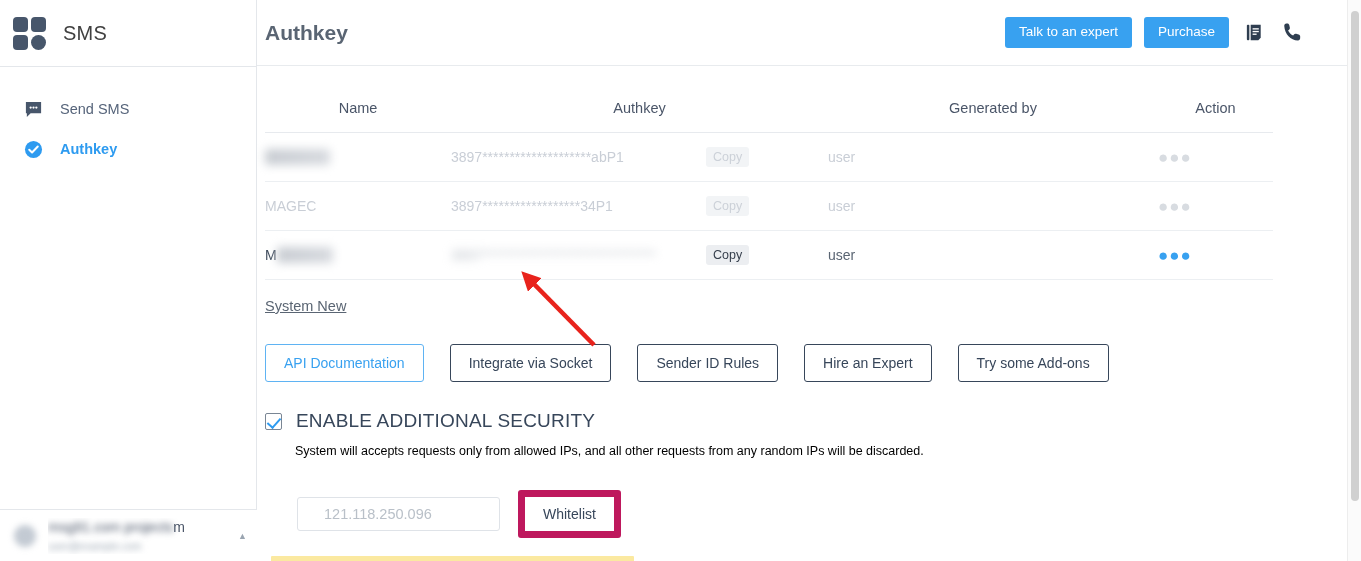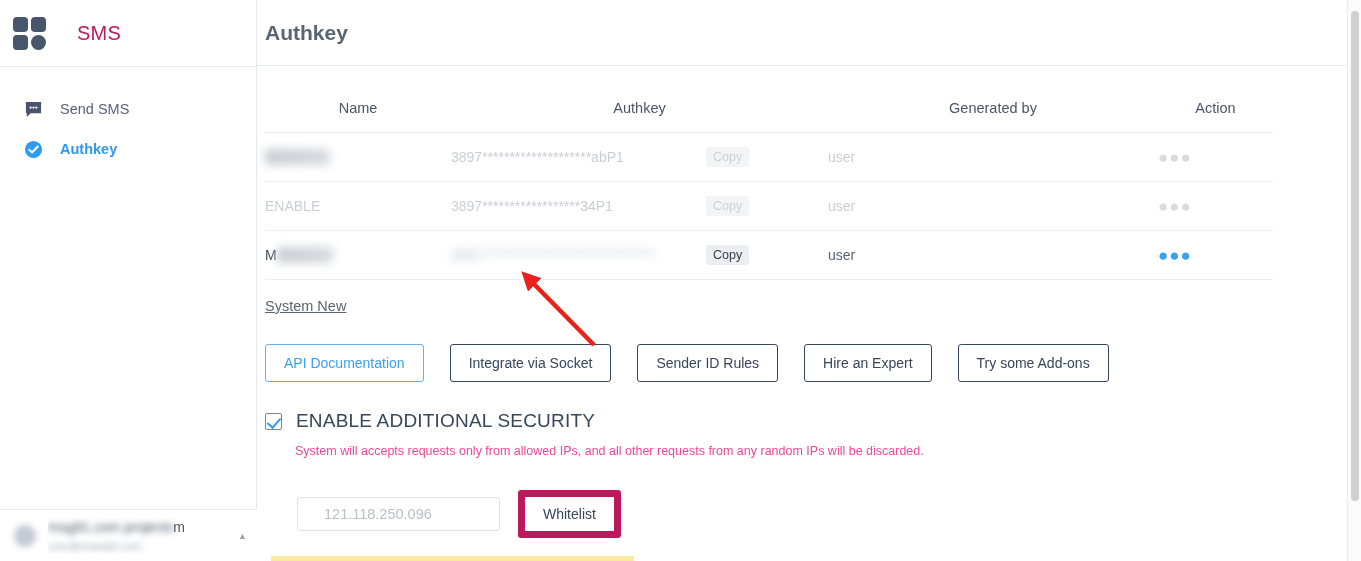--- a/index.html
+++ b/index.html
@@ -42,23 +42,23 @@
     height: 33px;
     display: grid;
     grid-template-columns: 15px 15px;
     grid-template-rows: 15px 15px;
     gap: 3px;
   }
   .logo-grid i { display: block; background: #47566b; }
   .logo-grid i.sq { border-radius: 4px; }
   .logo-grid i.ci { border-radius: 50%; }
   .brand-name {
-    margin-left: 31px;
+    margin-left: 17px;
     font-size: 20px;
-    color: #be185d;
+    color: #404040;
     letter-spacing: .2px;
   }
 
   .nav { padding-top: 22px; }
   .nav-item {
     display: flex;
     align-items: center;
     height: 40px;
     padding-left: 22px;
     cursor: pointer;
@@ -289,21 +289,21 @@
   }
   .sec-title {
     margin-left: 14px;
     font-size: 19px;
     color: #37465a;
     letter-spacing: .2px;
   }
   .sec-desc {
     margin: 12px 0 0 30px;
     font-size: 12.5px;
-    color: #ec4899;
+    color: #000000;
   }
 
   .whitelist-row {
     display: flex;
     align-items: center;
     gap: 18px;
     margin: 32px 0 0 32px;
   }
   .ip-input {
     width: 203px;
@@ -416,20 +416,38 @@
       </span>
       <span class="account-caret">▲</span>
     </div>
 
   </aside>
 
   <section class="main">
 
     <div class="topbar">
       <h1 class="page-title">Authkey</h1>
+      <div class="topbar-actions">
+        <button class="btn-primary">Talk to an expert</button>
+        <button class="btn-primary">Purchase</button>
+        <button class="icon-btn">
+          <svg width="21" height="21" viewBox="0 0 22 22">
+            <rect x="3" y="3" width="2.6" height="16" rx="1" fill="#2f3e50"></rect>
+            <path d="M7 3h10.5v13.5L15 19H7z" fill="#2f3e50"></path>
+            <rect x="9" y="6.5" width="6.5" height="1.4" fill="#fff"></rect>
+            <rect x="9" y="9.3" width="6.5" height="1.4" fill="#fff"></rect>
+            <rect x="9" y="12.1" width="4.2" height="1.4" fill="#fff"></rect>
+          </svg>
+        </button>
+        <button class="icon-btn">
+          <svg width="23" height="23" viewBox="0 0 24 24">
+            <path d="M6.6 2.6c1 0 1.8.7 2 1.6l.6 2.6c.2.9-.1 1.8-.8 2.3l-1 .8c1.1 2.3 3 4.2 5.3 5.3l.8-1c.5-.7 1.4-1 2.3-.8l2.6.6c.9.2 1.6 1 1.6 2v2.1c0 1.3-1.1 2.3-2.4 2.2C10 20 4 14 3.4 5.1 3.3 3.8 4.3 2.7 5.6 2.7z" fill="#2f3e50"></path>
+          </svg>
+        </button>
+      </div>
     </div>
 
     <div class="content">
 
       <table class="table">
         <colgroup>
           <col class="col-name">
             <col class="col-key">
             <col class="col-copy">
             <col class="col-gen">
@@ -455,21 +473,21 @@
             <td>
               <span class="copy-badge">Copy</span>
             </td>
             <td>user</td>
             <td>
               <span class="dots">●●●</span>
             </td>
           </tr>
 
           <tr class="dim">
-            <td>ENABLE</td>
+            <td>MAGEC</td>
             <td>
               <span>3897******************34P1</span>
             </td>
             <td>
               <span class="copy-badge">Copy</span>
             </td>
             <td>user</td>
             <td>
               <span class="dots">●●●</span>
             </td>

